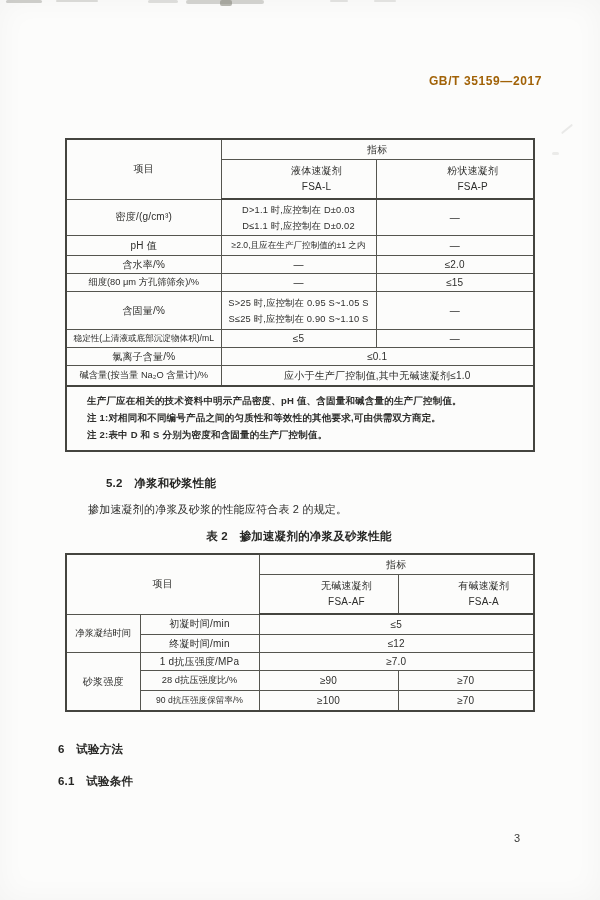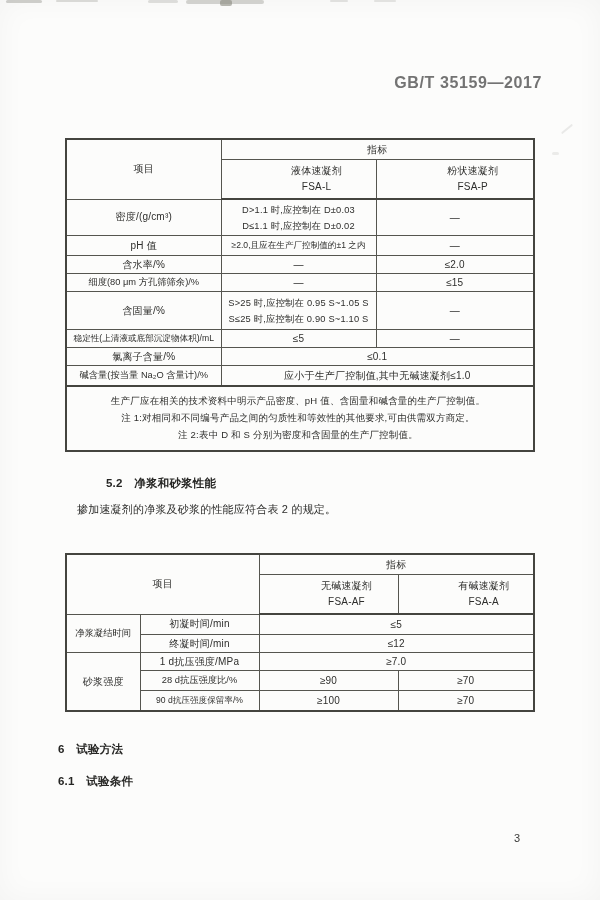--- a/index.html
+++ b/index.html
@@ -6,21 +6,21 @@
   .page{
     position:relative;width:600px;height:900px;margin:0 auto;
     background:#fcfcfb;overflow:hidden;
     font-family:"Liberation Sans","DejaVu Sans",sans-serif;
     color:#2d2d2b;
     box-shadow:inset 0 0 30px rgba(0,0,0,0.035);
   }
   .abs{position:absolute;}
   
   .page *{letter-spacing:0.2px;}
-  .docnum{top:74px;right:58px;font-size:16px;font-weight:bold;color:#737373;letter-spacing:0.6px;}
+  .docnum{top:74px;right:58px;font-size:12px;font-weight:bold;color:#a16207;letter-spacing:0.6px;}
   .caption{left:65px;width:468px;text-align:center;font-weight:bold;font-size:11.5px;color:#282826;}
   .cap1{top:111px;}
   .cap2{top:529px;}
 
   table{border-collapse:collapse;table-layout:fixed;position:absolute;left:65px;width:468px;
         border:2px solid #44443f;}
   td{border:1px solid #55554f;text-align:center;vertical-align:middle;
      font-size:10px;color:#2e2e2c;padding:0 2px;overflow:hidden;}
   .t1{top:138px;}
   .t2{top:553px;}
@@ -28,27 +28,27 @@
   tr.hB td{height:38px;}
   tr.r37 td{height:35px;}
   tr.r21 td{height:19px;}
   tr.r19 td{height:17px;}
   tr.r39 td{height:37px;}
   .hdrsep td{border-bottom-width:2px;border-bottom-color:#44443f;padding-left:38px;}
   .notesep td{border-top-width:2px;border-top-color:#44443f;}
   .two-line span{display:block;line-height:16px;}
   .sm{font-size:9.3px;letter-spacing:0;}
   .xs{font-size:8.6px;letter-spacing:0;}
-  td.notes{height:56px;text-align:center;vertical-align:top;padding:5px 24px 2px 20px;
-           font-size:9.5px;line-height:17px;}
+  td.notes{height:56px;text-align:left;vertical-align:top;padding:5px 24px 2px 20px;
+           font-size:9.5px;line-height:17px;font-weight:bold;}
   td.notes div{white-space:nowrap;}
 
   .h-bold{font-weight:bold;font-size:11.5px;color:#262624;}
   .s52h{left:62px;top:476px;margin-left:44px;}
-  .s52p{left:77px;top:502px;font-size:11px;}
+  .s52p{left:88px;top:502px;font-size:11px;}
   .s6h{left:58px;top:742px;text-align:right;}
   .s61h{left:58px;top:774px;}
   .s611{left:58px;top:796px;width:486px;font-size:11px;line-height:20px;text-align:justify;}
   .s611 .num{font-weight:bold;margin-right:6px;}
   .pageno{left:514px;top:832px;font-size:11px;color:#3a3a38;}
 
   
   .smudge{position:absolute;background:#a9a9a4;border-radius:2px;}
 </style>
 </head>
@@ -140,20 +140,21 @@
           <div>注 1:对相同和不同编号产品之间的匀质性和等效性的其他要求,可由供需双方商定。</div>
           <div>注 2:表中 D 和 S 分别为密度和含固量的生产厂控制值。</div>
         </td>
       </tr>
     </tbody>
   </table>
 
   <div class="abs h-bold s52h">5.2　净浆和砂浆性能</div>
   <div class="abs s52p">掺加速凝剂的净浆及砂浆的性能应符合表 2 的规定。</div>
 
+  <div class="abs caption cap2">表 2　掺加速凝剂的净浆及砂浆性能</div>
 
   <table class="t2">
     <colgroup>
         <col style="width:74px">
         <col style="width:119px">
         <col style="width:139px">
         <col style="width:136px">
       </colgroup>
     <tbody>
       <tr class="hA">

